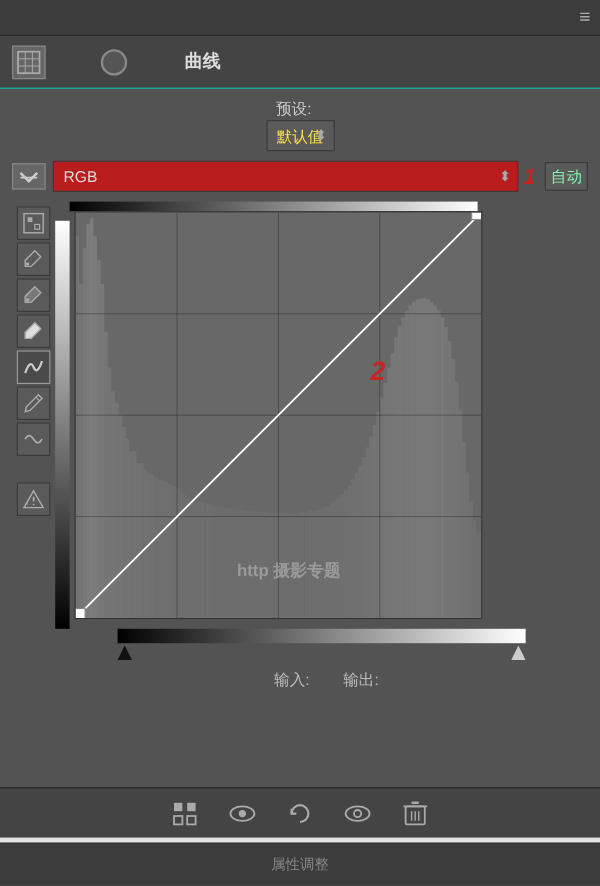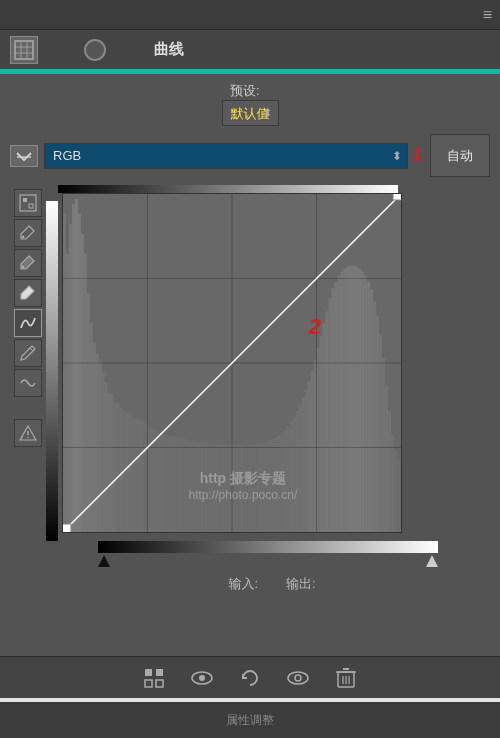--- a/index.html
+++ b/index.html
@@ -29,21 +29,21 @@
       cursor: pointer;
     }
 
     
     .panel-header {
       background: #444;
       height: 44px;
       display: flex;
       align-items: center;
       padding: 0 10px;
-      border-bottom: 5px solid #14b8a6;
+      border-bottom: 1px solid #14b8a6;
       gap: 40px;
     }
     .panel-header-icon {
       width: 28px;
       height: 28px;
       background: #666;
       border: 1px solid #888;
       display: flex;
       align-items: center;
       justify-content: center;
@@ -134,37 +134,37 @@
       position: absolute;
       right: 6px;
       top: 50%;
       transform: translateY(-50%);
       color: #aaa;
       font-size: 12px;
       pointer-events: none;
     }
     .channel-select {
       width: 100%;
-      background: #0c4a6e;
+      background: #b91c1c;
       border: 1px solid #3a3a3a;
       color: #ddd;
       padding: 3px 8px;
       font-size: 13px;
       height: 26px;
       appearance: none;
       -webkit-appearance: none;
       cursor: pointer;
     }
     .auto-btn {
       background: #5a5a5a;
       border: 1px solid #3a3a3a;
-      color: #e5e5e5;
-      padding: 3px 16px;
+      color: #86efac;
+      padding: 3px 4px;
       font-size: 13px;
-      height: 43px;
+      height: 24px;
       cursor: pointer;
       margin-left: 8px;
     }
     .channel-number {
       color: #cc2222;
       font-size: 18px;
       font-weight: bold;
       margin-left: 4px;
       font-style: italic;
     }
@@ -621,21 +621,20 @@
             <line x1="2" y1="338" x2="338" y2="2" stroke="white" stroke-width="1.5"></line>
 
             <rect x="-2" y="332" width="10" height="10" fill="white" stroke="#888" stroke-width="1"></rect>
             <rect x="332" y="-4" width="10" height="10" fill="white" stroke="#888" stroke-width="1"></rect>
           </svg>
 
           <div class="label-2">2</div>
 
           <div class="watermark">
             <div>http 摄影专题</div>
-            <div>http://photo.poco.cn/</div>
           </div>
         </div>
       </div>
 
       <div class="bottom-bar-wrapper">
         <div class="bottom-spacer"></div>
         <div class="bottom-bar"></div>
       </div>
 
       <div class="point-row">

